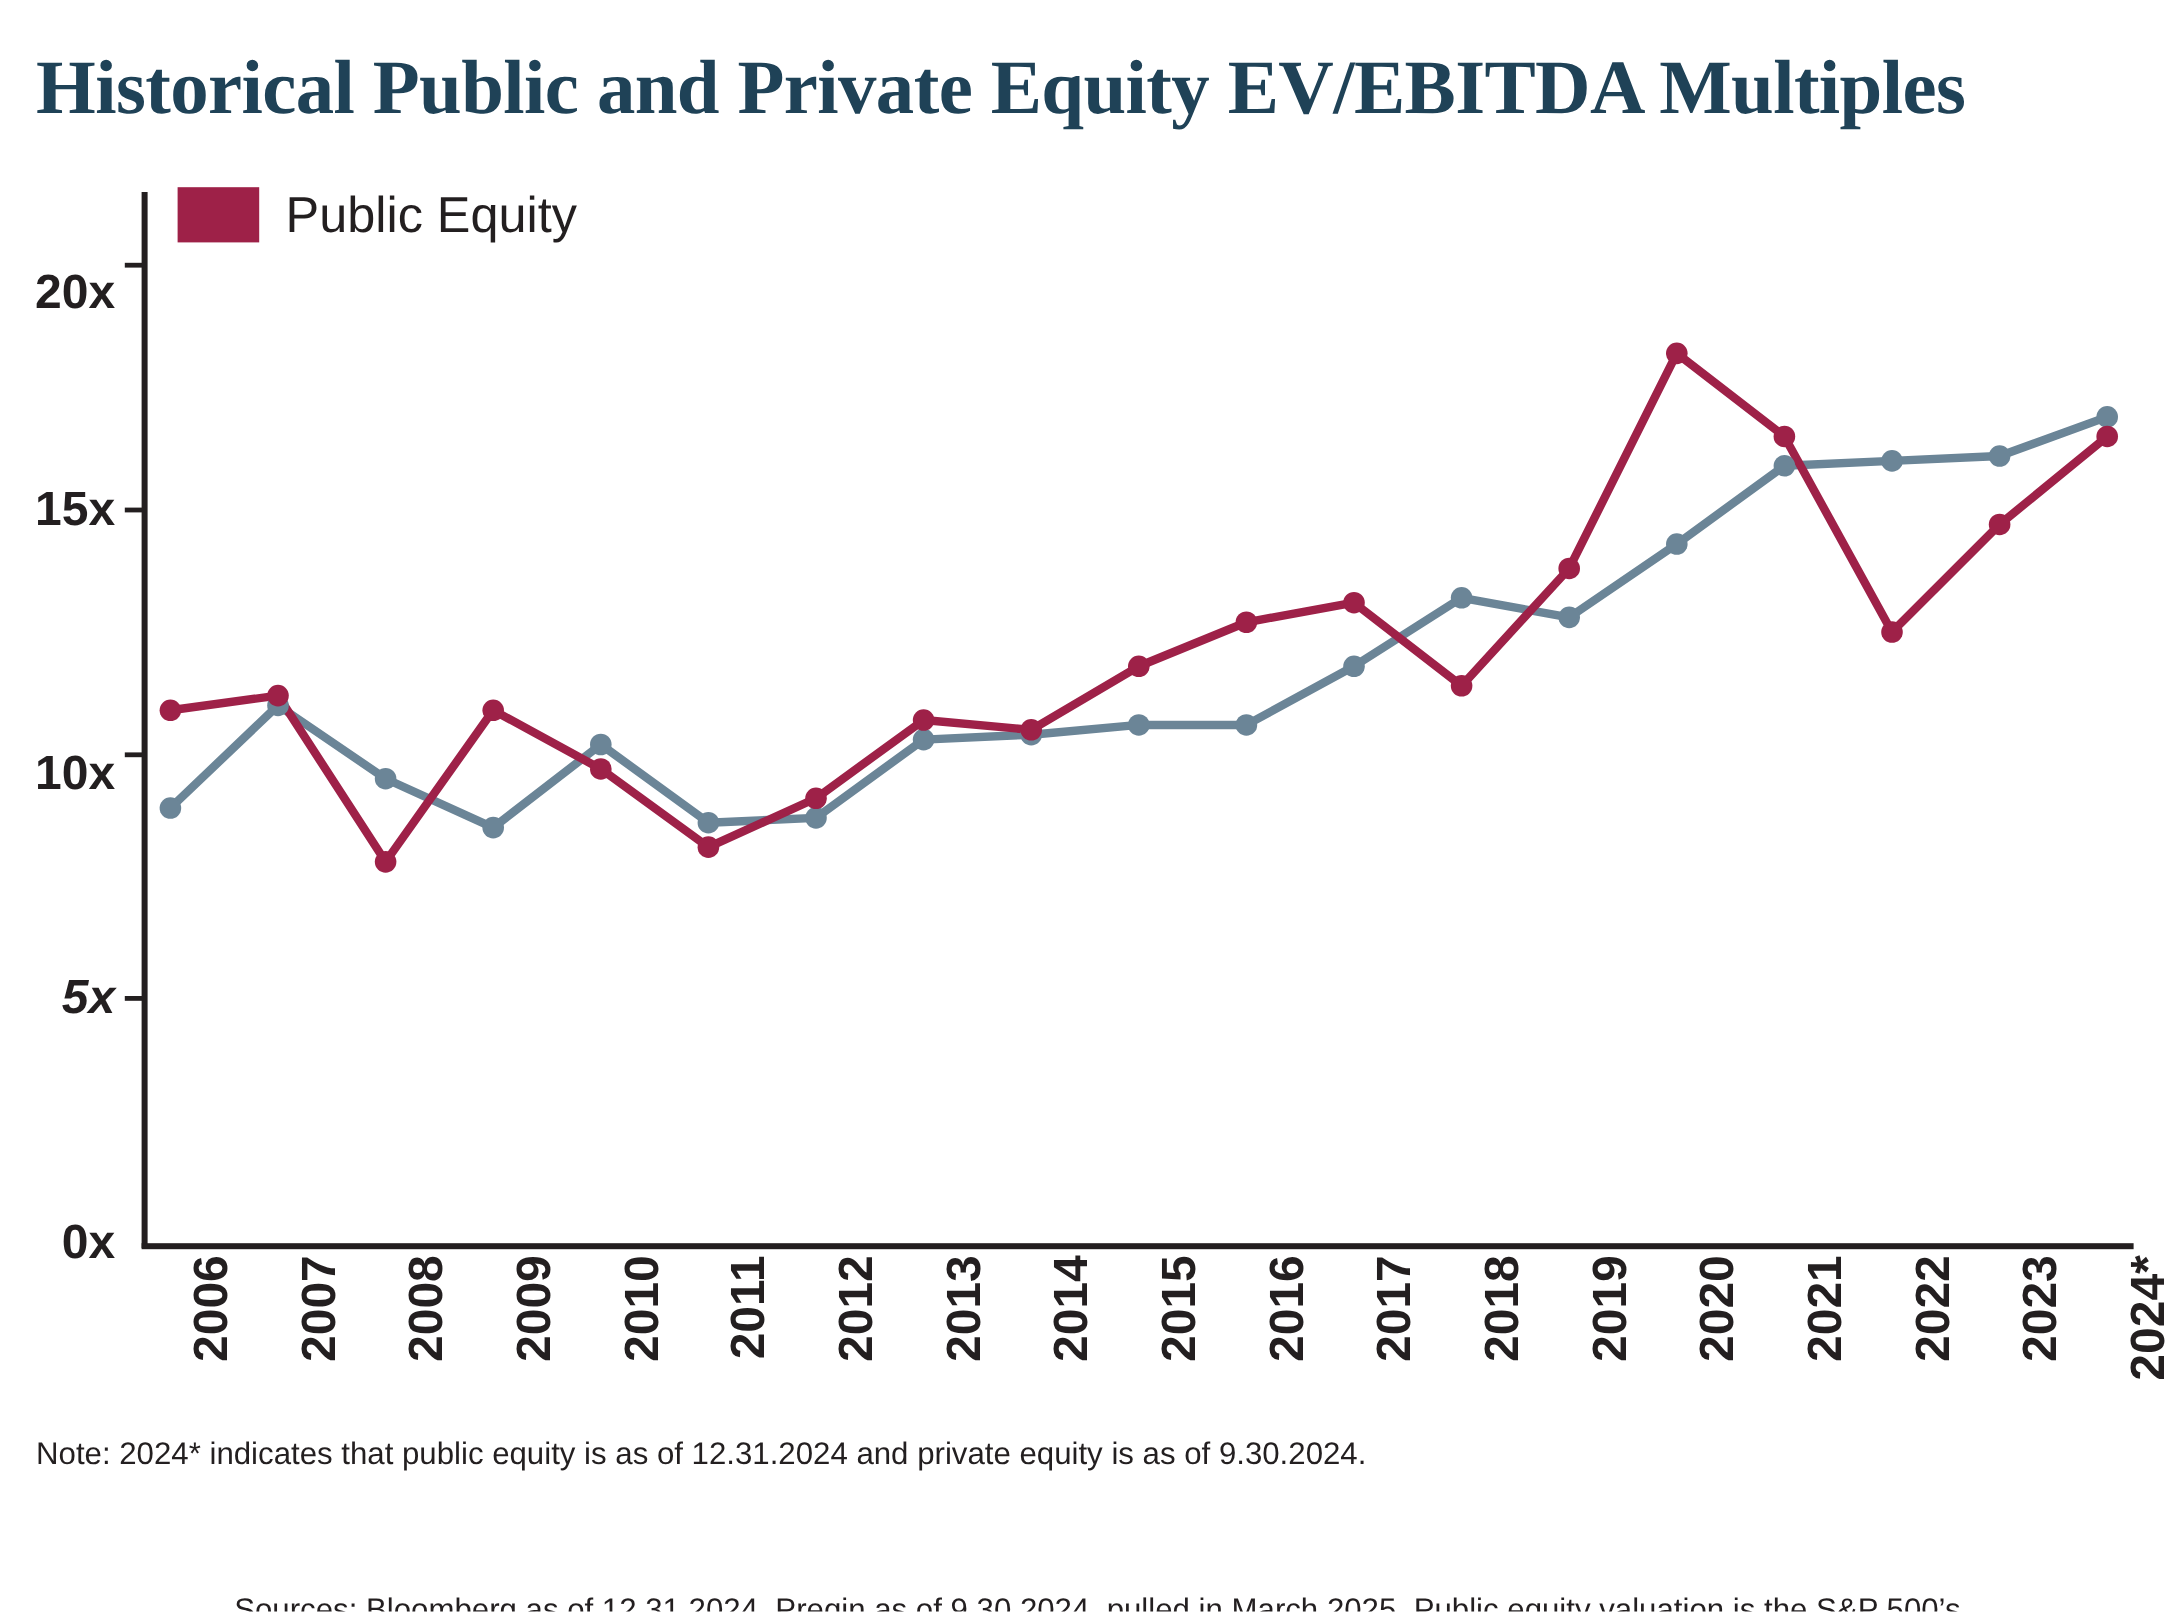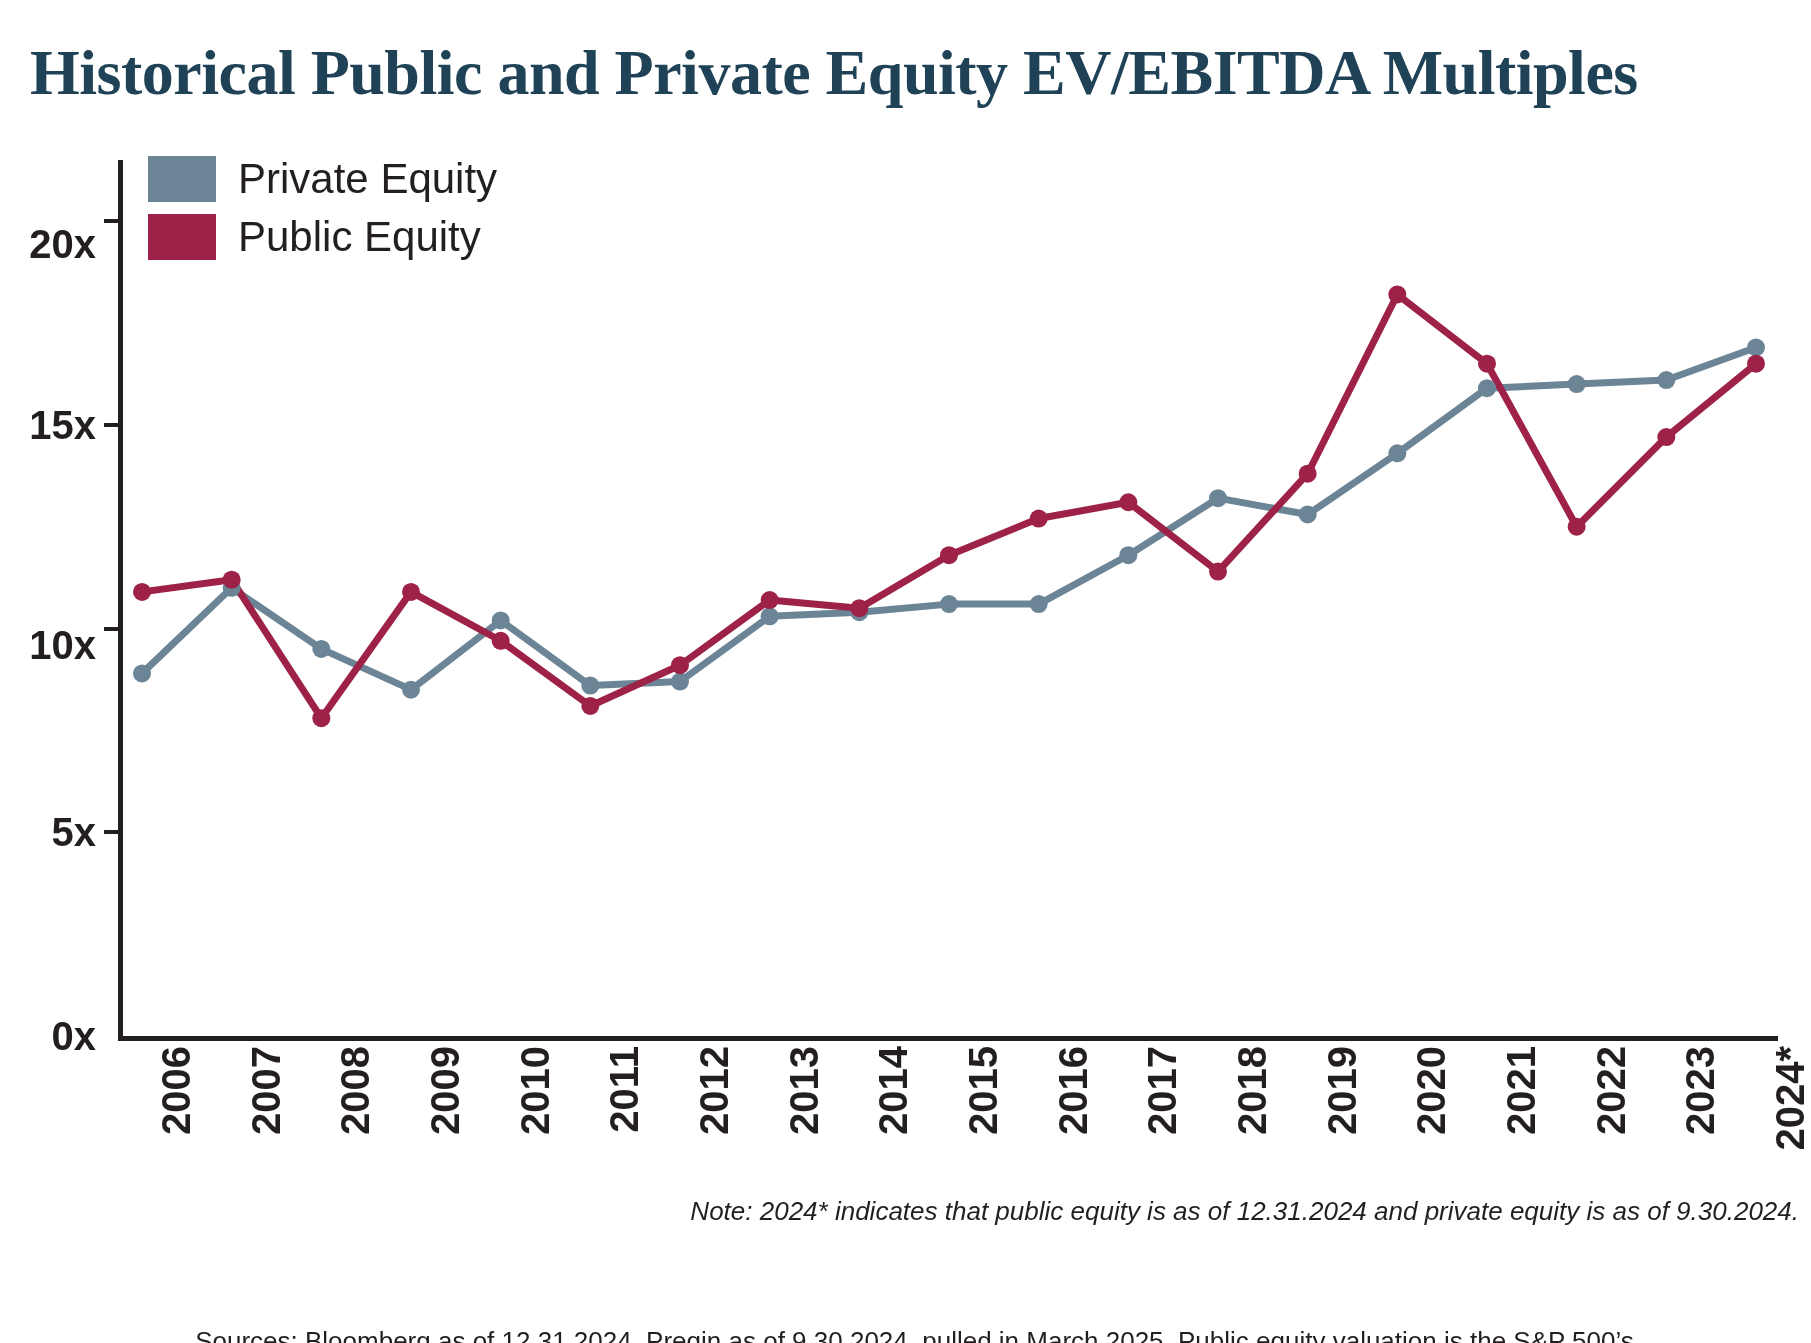--- a/index.html
+++ b/index.html
@@ -118,24 +118,22 @@
   .legend-label {
     font-size: 42px;
     color: #231f20;
   }
   
   .note {
     position: absolute;
     left: 30px;
     right: 12px;
     top: 1196px;
-    text-align: right;
     font-size: 26px;
     color: #231f20;
-    font-style: italic;
   }
   .sources {
     position: absolute;
     left: 30px;
     right: 12px;
     top: 1324px;
     text-align: center;
     font-size: 26px;
     line-height: 1.35;
     color: #231f20;
@@ -148,21 +146,21 @@
 
   <div class="title">Historical Public and Private Equity EV/EBITDA Multiples</div>
 
   <div class="chart-wrap">
 
     <div class="axis-y"></div>
     <div class="axis-x"></div>
 
     <div id="yticks">
         <div class="ytick-row" style="top: 896px;">0x</div>
-        <div class="ytick-row" style="top: 692.279px;">5x</div>
+        <div class="ytick-row" style="top: 692.279px; font-style: italic;">5x</div>
         <div class="ytick-mark" style="top: 692.279px;"></div>
         <div class="ytick-row" style="top: 488.558px; margin-top: 16px;">10x</div>
         <div class="ytick-mark" style="top: 488.558px;"></div>
         <div class="ytick-row" style="top: 284.837px;">15x</div>
         <div class="ytick-mark" style="top: 284.837px;"></div>
         <div class="ytick-row" style="top: 81.1163px; margin-top: 23px;">20x</div>
         <div class="ytick-mark" style="top: 81.1163px;"></div>
       </div>
 
     <svg class="series" id="series-svg" width="1811" height="910">
@@ -225,24 +223,20 @@
         <div class="xlabel" style="left: 1201.67px;">2019</div>
         <div class="xlabel" style="left: 1291.33px;">2020</div>
         <div class="xlabel" style="left: 1381px;">2021</div>
         <div class="xlabel" style="left: 1470.67px;">2022</div>
         <div class="xlabel" style="left: 1560.33px;">2023</div>
         <div class="xlabel" style="left: 1650px;">2024*</div>
       </div>
 
     <div class="legend">
       <div class="legend-row">
-        <span class="legend-swatch" id="sw0" style="background: rgb(107, 133, 151);"></span>
-        <span class="legend-label">Private Equity</span>
-      </div>
-      <div class="legend-row">
         <span class="legend-swatch" id="sw1" style="background: rgb(158, 33, 72);"></span>
         <span class="legend-label">Public Equity</span>
       </div>
     </div>
 
   </div>
 
   <div class="note">Note: 2024* indicates that public equity is as of 12.31.2024 and private equity is as of 9.30.2024.</div>
   <div class="sources">
     <div>Sources: Bloomberg as of 12.31.2024. Preqin as of 9.30.2024, pulled in March 2025. Public equity valuation is the S&amp;P 500’s</div>

